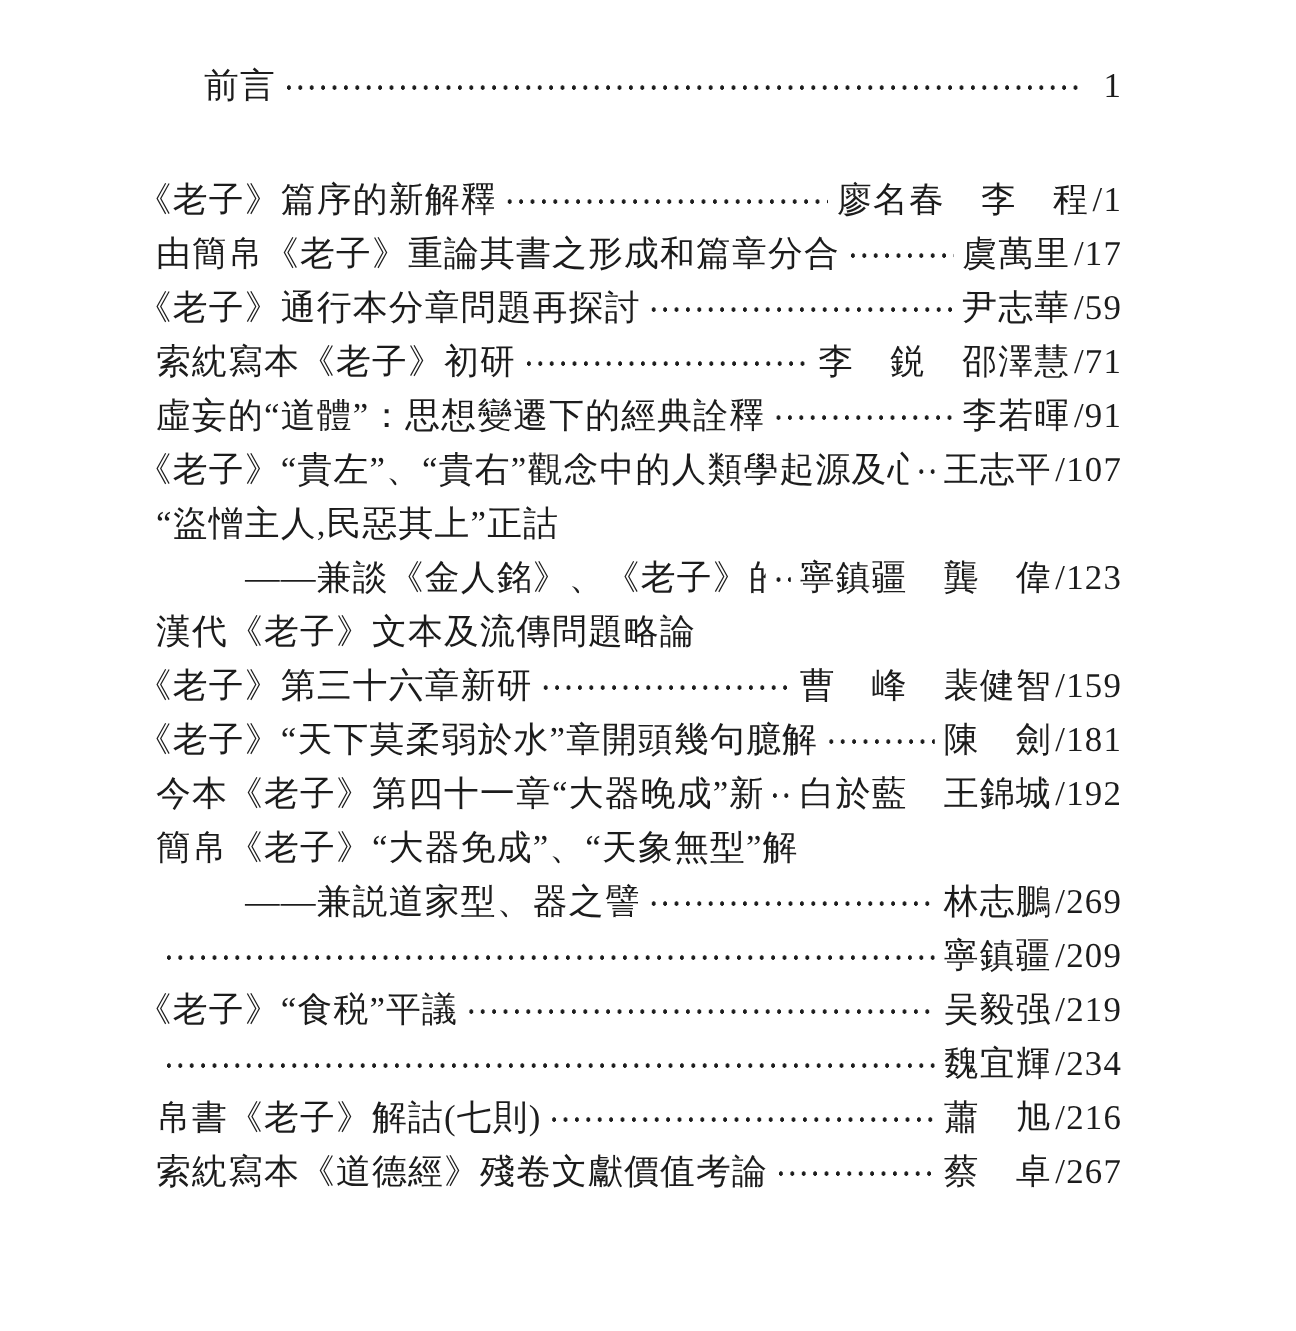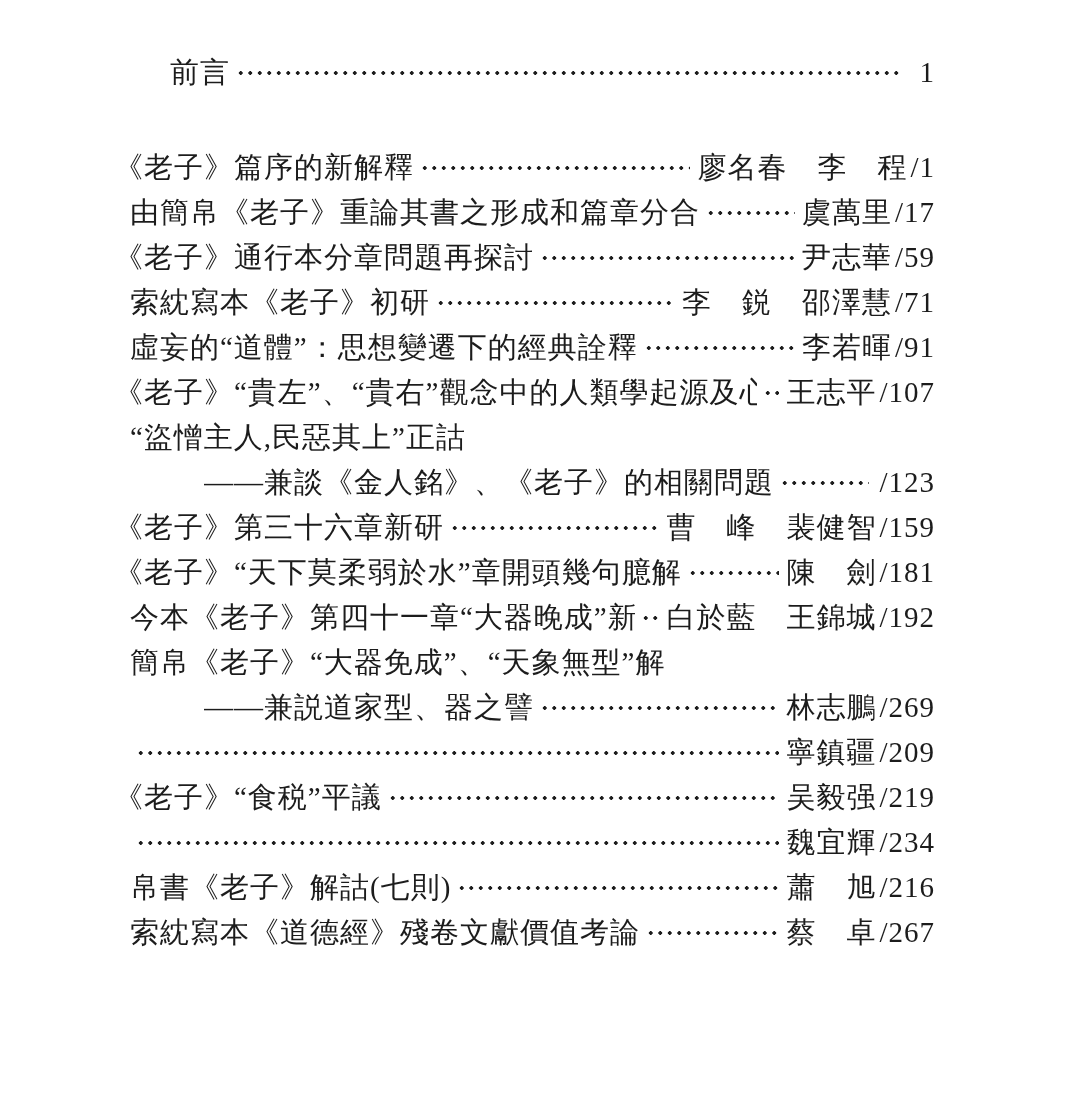--- a/index.html
+++ b/index.html
@@ -92,21 +92,26 @@
     <span class="authors">王志平</span>
     <span class="page-no">/107</span>
   </div>
       <div class="row r-normal">
     <span class="title">“盜憎主人,民惡其上”正詁</span>
 
   </div>
       <div class="row r-sub">
     <span class="title">——兼談《金人銘》、《老子》的相關問題</span>
     <span class="dots"></span>
+    <span class="authors">寧鎮疆　龔　偉</span>
     <span class="page-no">/123</span>
+  </div>
+      <div class="row r-normal">
+    <span class="title">漢代《老子》文本及流傳問題略論</span>
+
   </div>
       <div class="row r-hang">
     <span class="title">《老子》第三十六章新研</span>
     <span class="dots"></span>
     <span class="authors">曹　峰　裴健智</span>
     <span class="page-no">/159</span>
   </div>
       <div class="row r-hang">
     <span class="title">《老子》“天下莫柔弱於水”章開頭幾句臆解</span>
     <span class="dots"></span>

